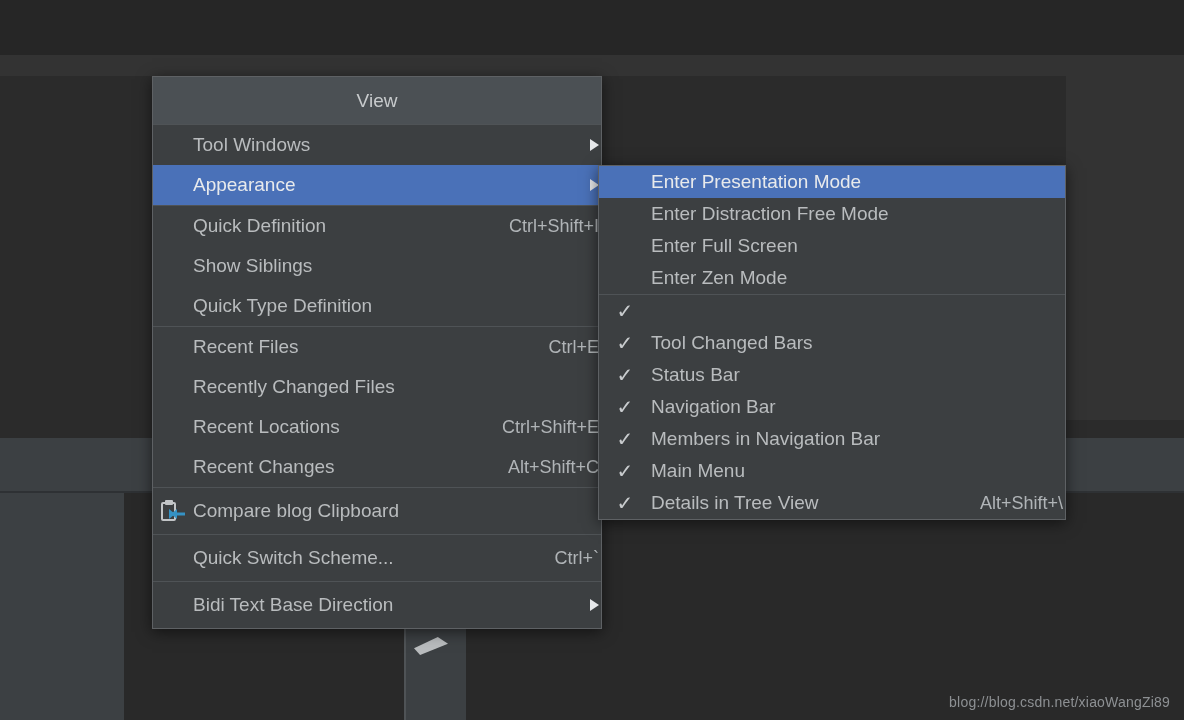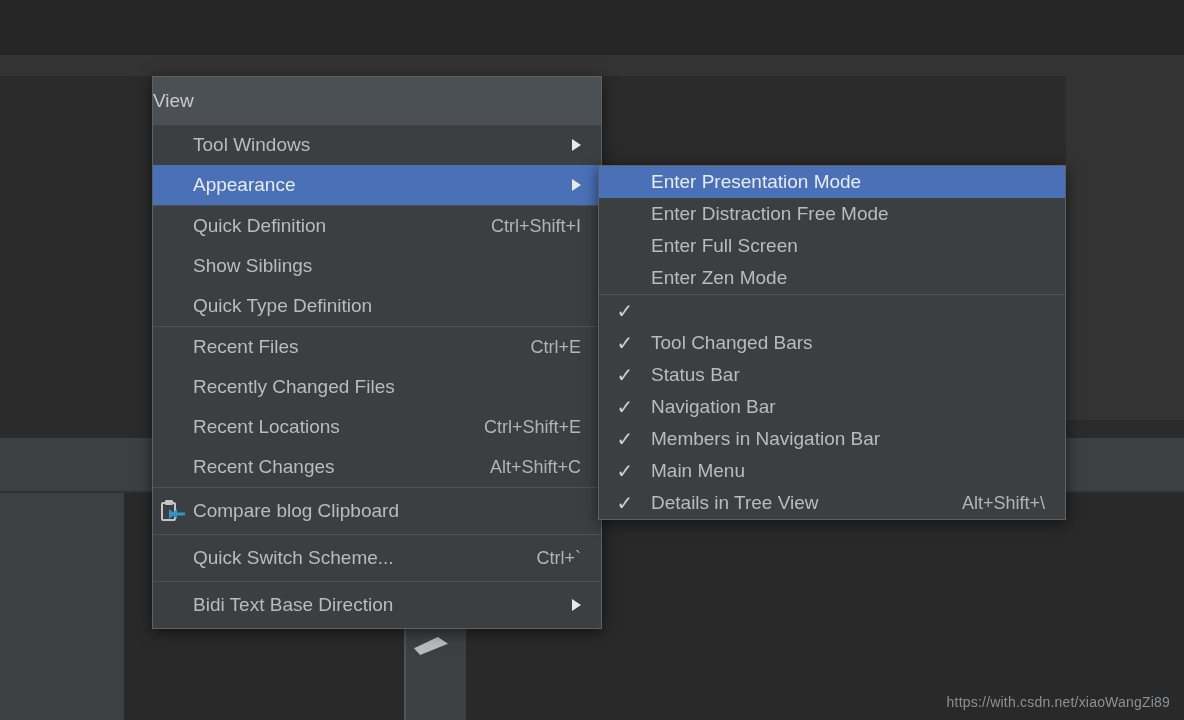--- a/index.html
+++ b/index.html
@@ -47,33 +47,34 @@
     box-shadow:0 3px 14px rgba(0,0,0,.55);
     color:#b9bcbe;
     font-size:19px;
     user-select:none;
   }
   #menu-view { left:152px; top:76px; width:450px; }
   #menu-appearance { left:598px; top:165px; width:468px; }
 
   .menu-header {
     height:48px; line-height:48px;
+    text-align:center;
     background:#4b5054;
     color:#c7cacc;
     font-size:19px;
     border-bottom:1px solid #4f5356;
   }
 
   .sep { height:1px; background:#4f5356; margin:0; }
 
   .item {
     position:relative;
     display:flex; align-items:center;
     height:40px;
-    padding:0 20px 0 0;
+    padding:0 2px 0 0;
     white-space:nowrap;
   }
   .item.tall { height:46px; }
   .item.selected { background:#4a71b8; }
   .item.selected .label, .item.selected .shortcut { color:#e8eaec; }
 
   .gutter {
     flex:0 0 auto;
     width:40px; height:100%;
     display:flex; align-items:center; justify-content:center;
@@ -290,14 +291,14 @@
       <div class="item">
         <div class="gutter">
           <span class="check">✓</span>
         </div>
         <div class="label">Details in Tree View</div>
         <div class="shortcut">Alt+Shift+\</div>
       </div>
     </div>
   </div>
 
-  <div id="watermark">https://with.csdn.net/xiaoWangZi89</div>
+  <div id="watermark">blog://blog.csdn.net/xiaoWangZi89</div>
 </div>
 
 </body></html>

